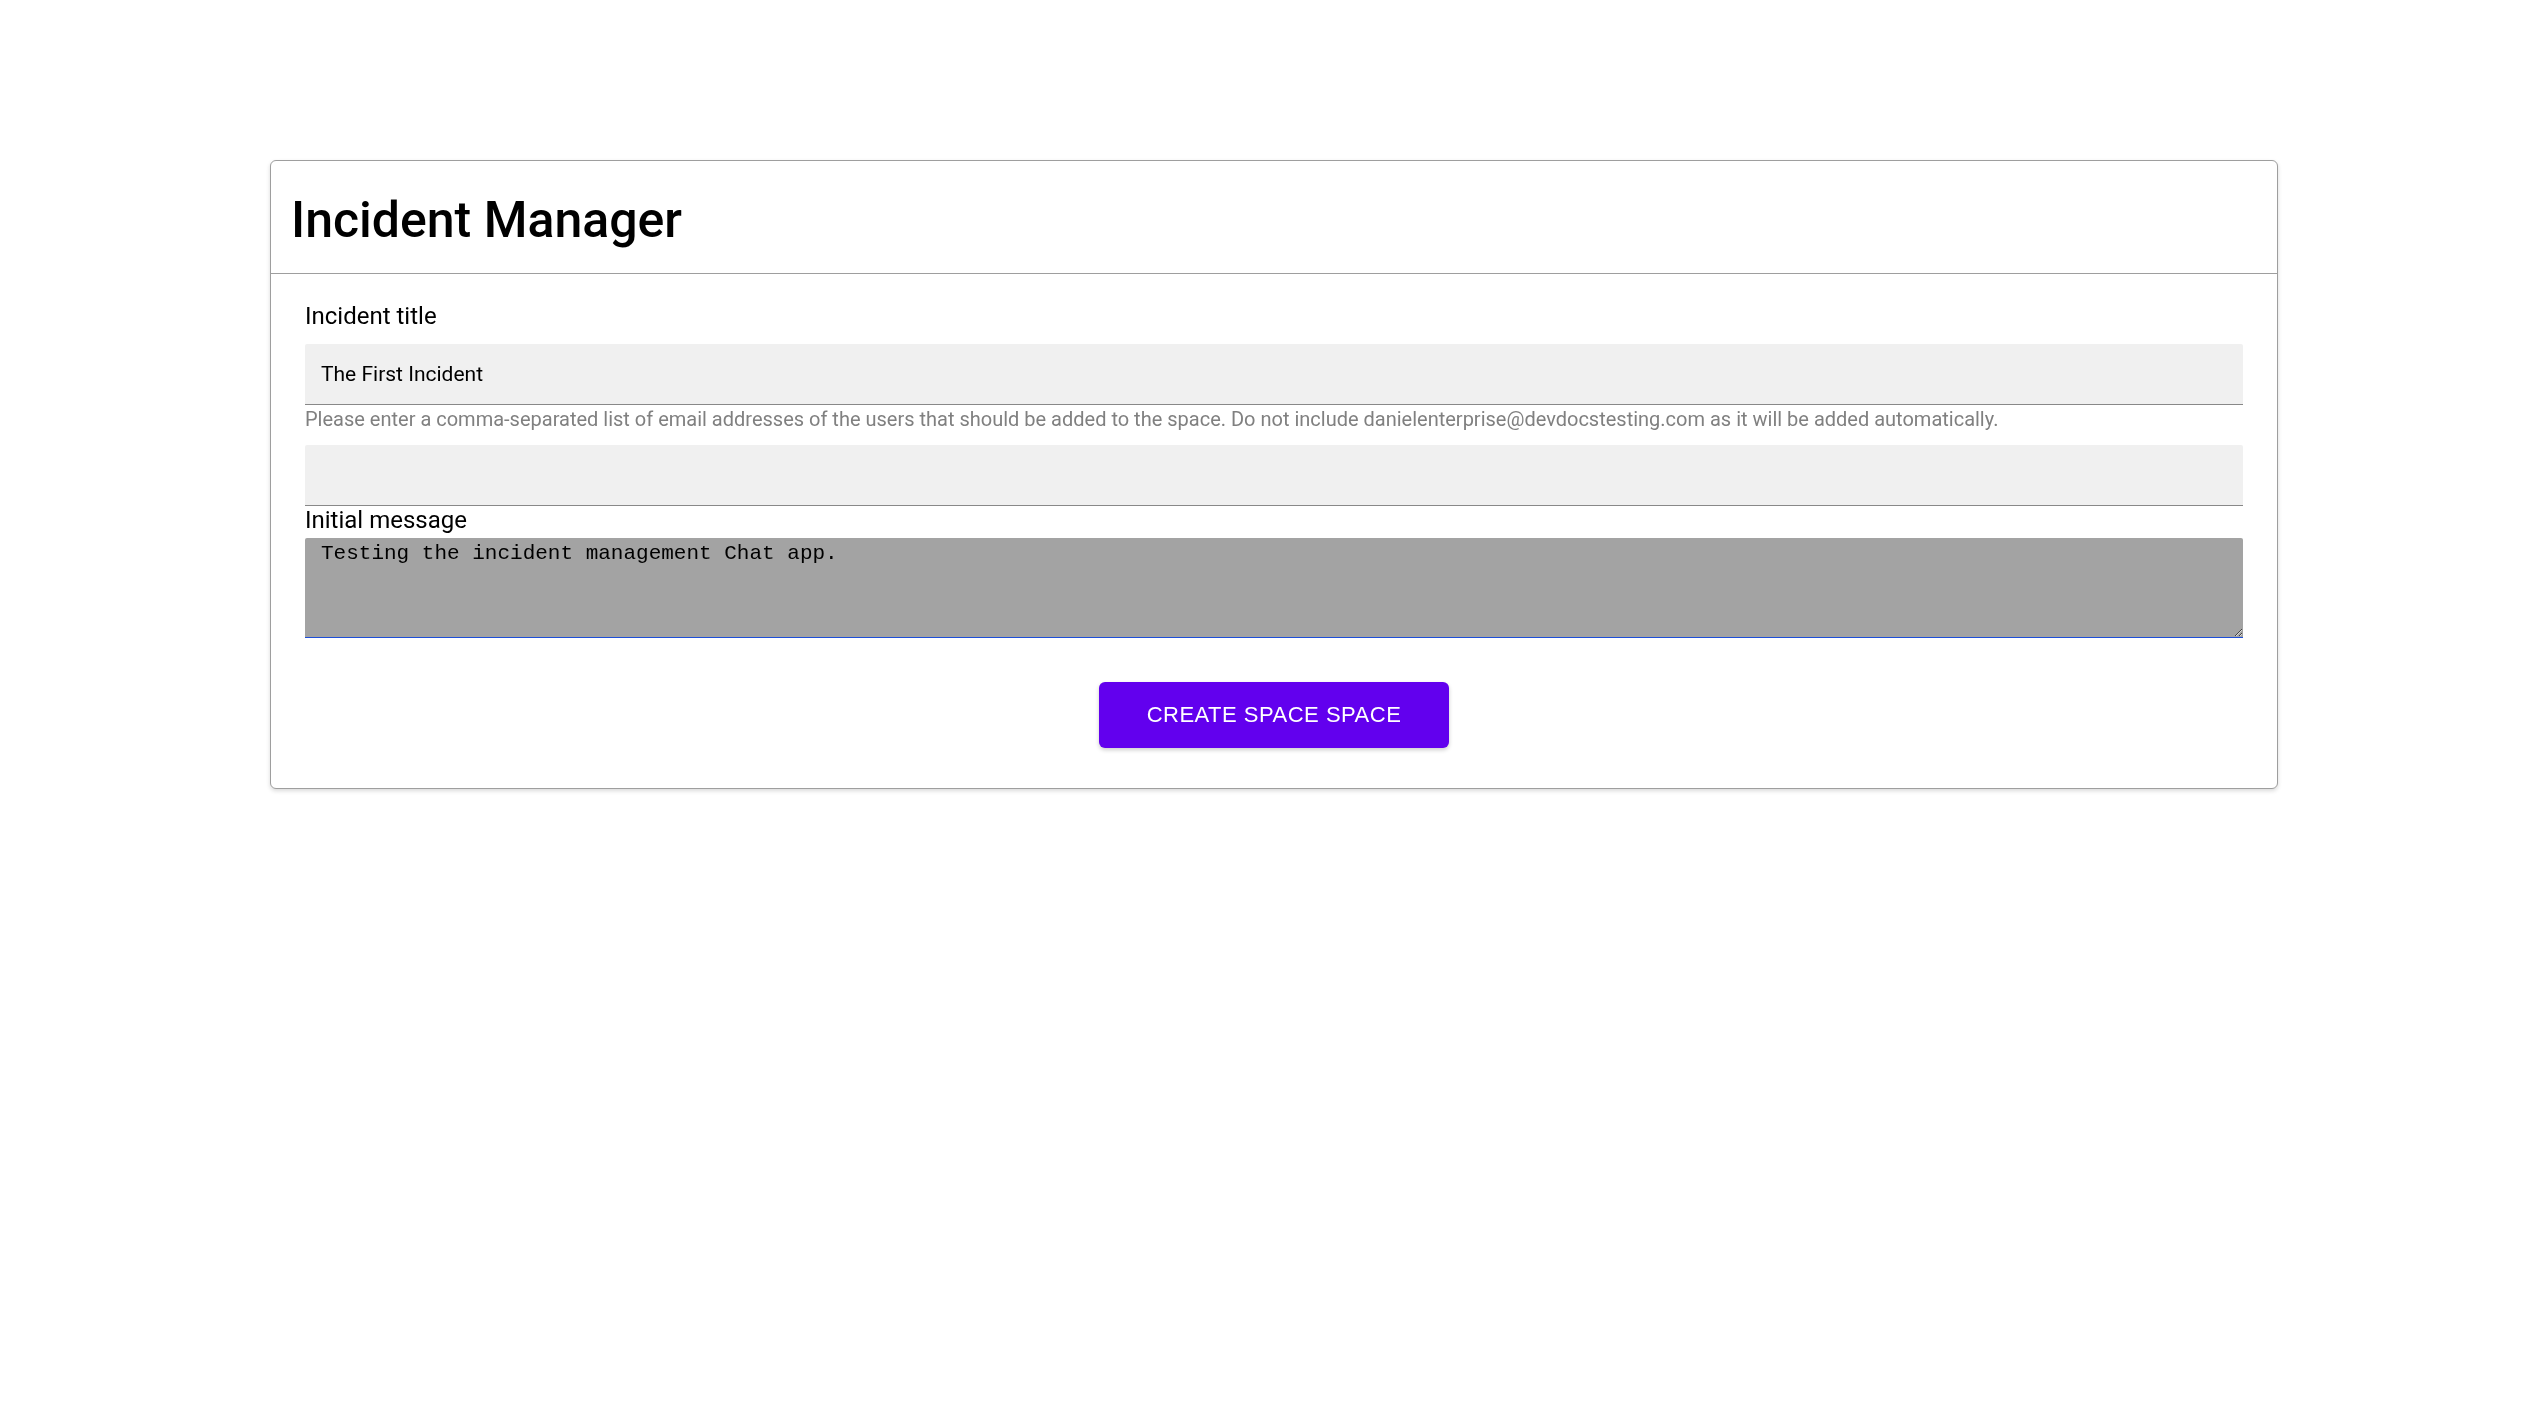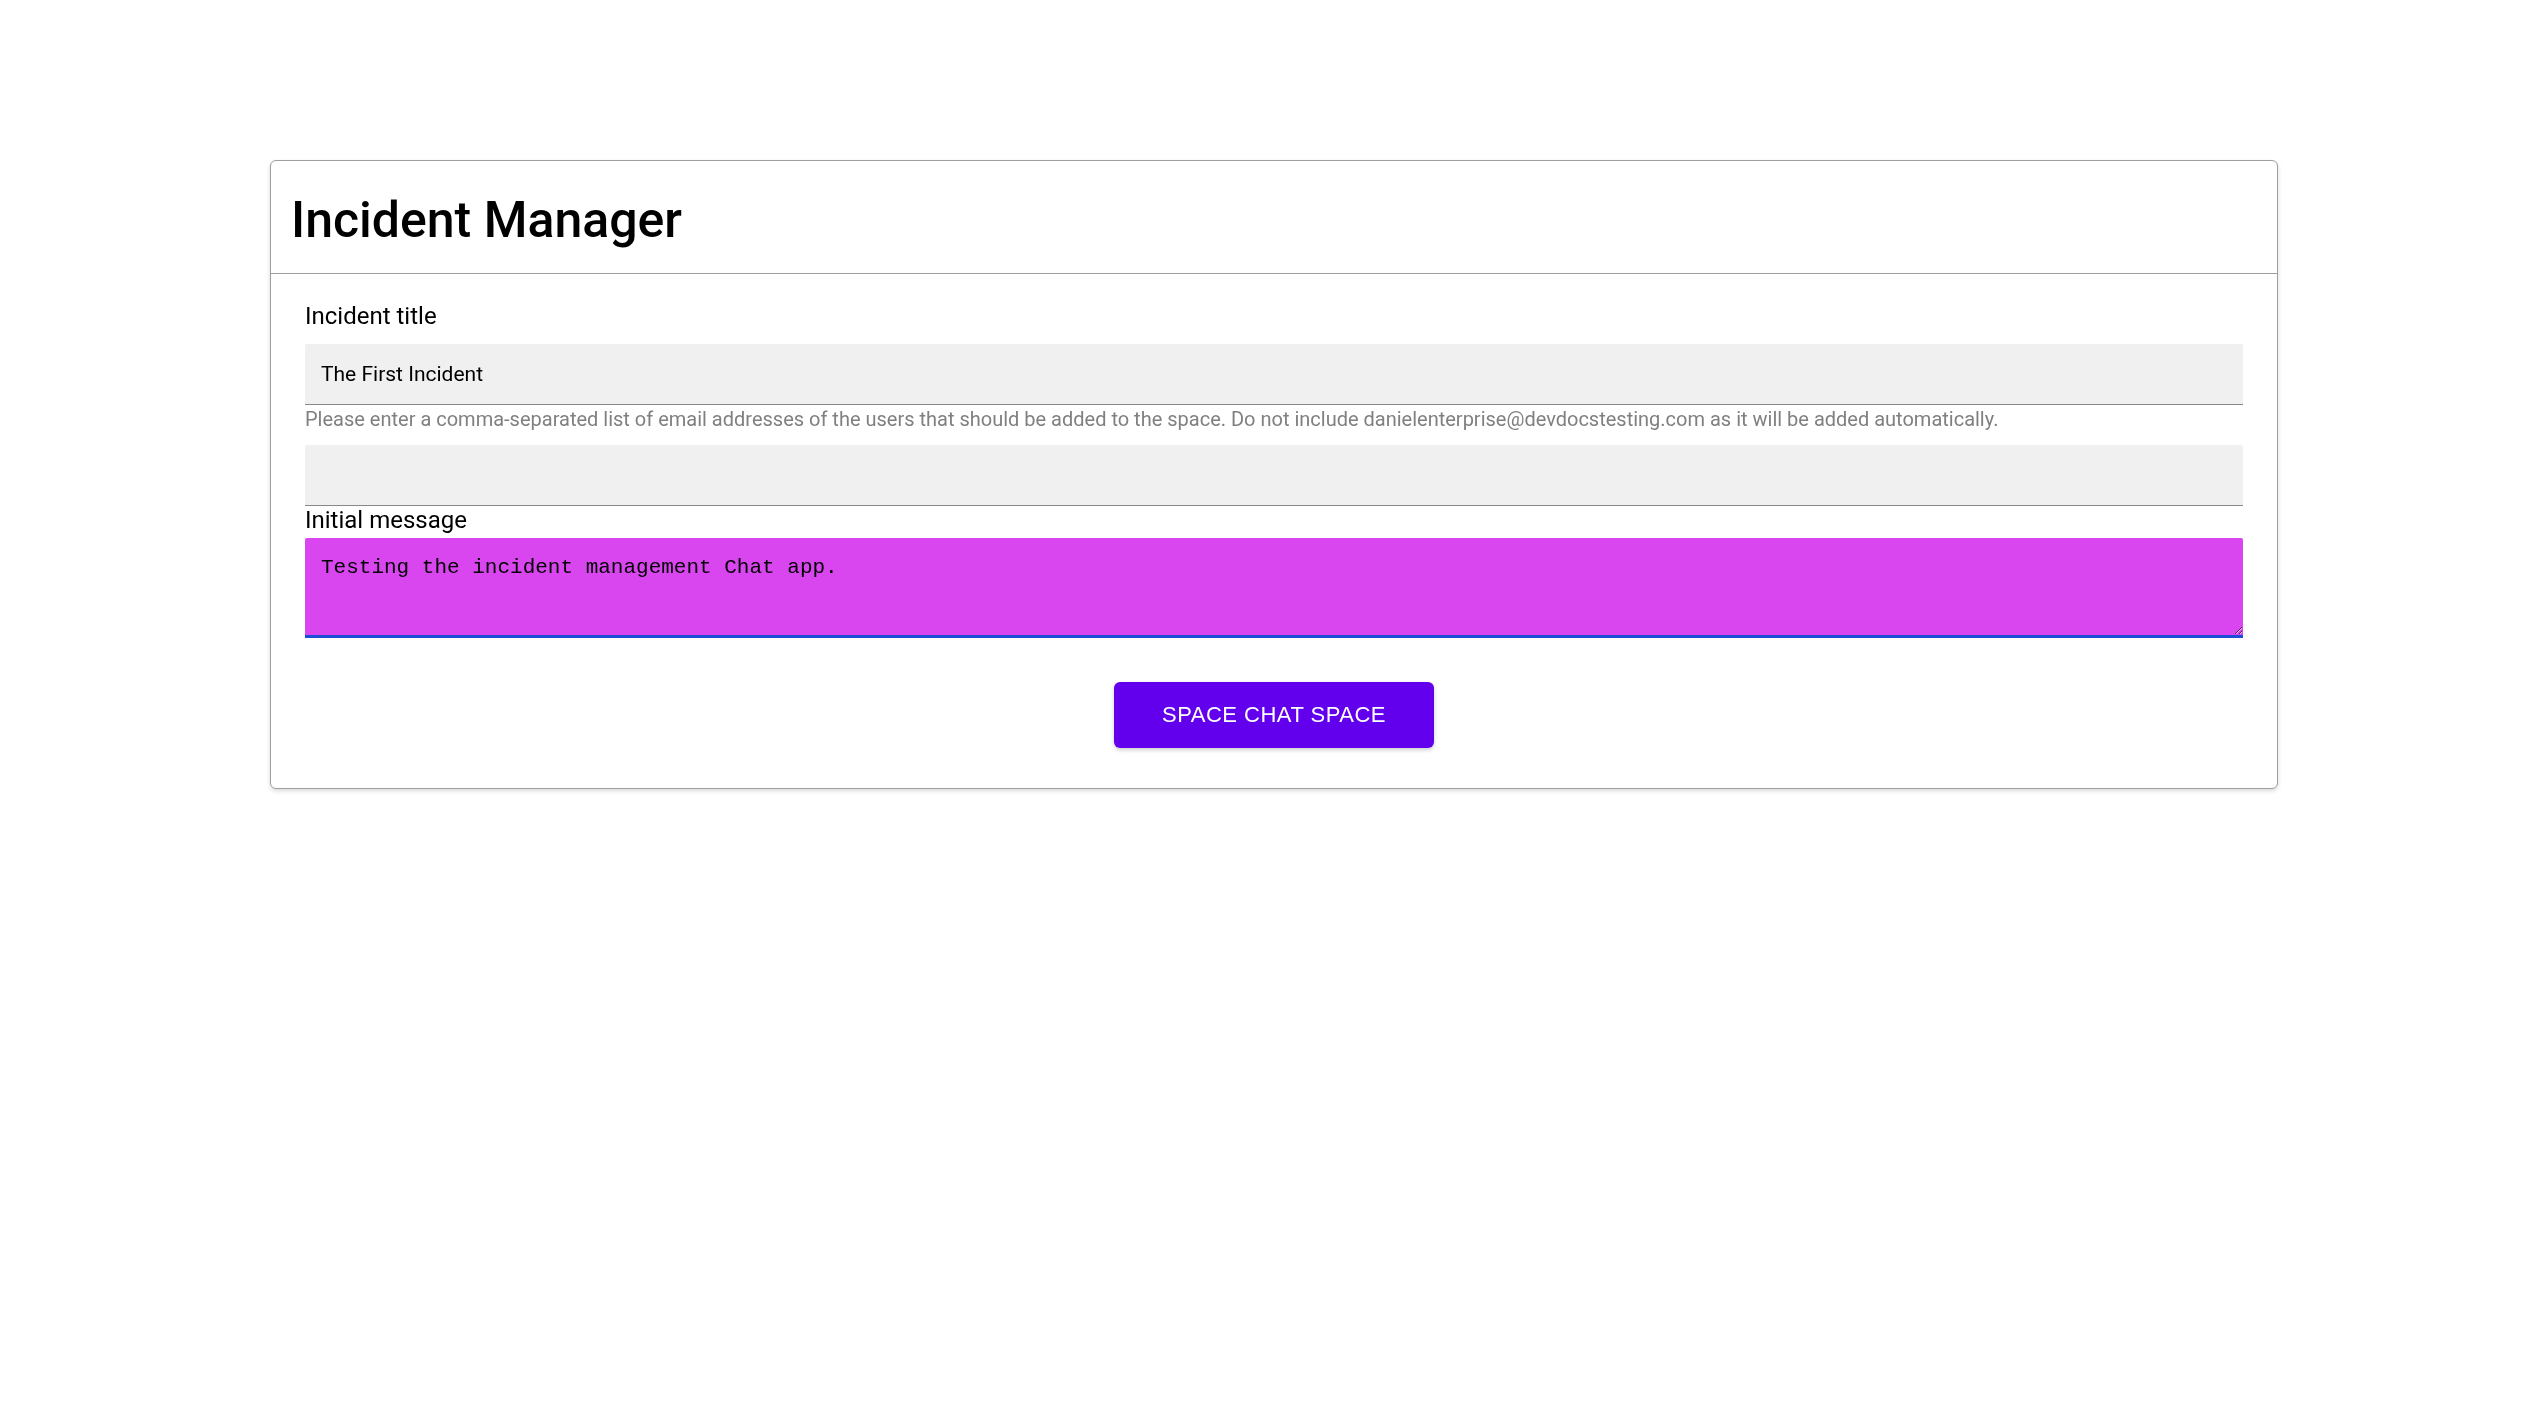--- a/index.html
+++ b/index.html
@@ -55,24 +55,24 @@
       border-bottom: 1px solid #888888;
       padding: 18px 16px;
       font-size: 21px;
       font-family: inherit;
       color: #000000;
       outline: none;
       border-radius: 2px 2px 0 0;
     }
     .textarea-input {
       width: 100%;
-      background: #d946ef;
+      background: #a3a3a3;
       border: none;
-      border-bottom: 3px solid #1d4ed8;
-      padding: 18px 16px;
+      border-bottom: 1px solid #1d4ed8;
+      padding: 4px 16px;
       font-size: 21px;
       font-family: "Courier New", monospace;
       color: #000000;
       outline: none;
       resize: vertical;
       min-height: 100px;
       border-radius: 2px 2px 0 0;
     }
     .button-row {
       text-align: center;
@@ -113,17 +113,17 @@
       <div class="field-helper">Please enter a comma-separated list of email addresses of the users that should be added to the space. Do not include danielenterprise@devdocstesting.com as it will be added automatically.</div>
       <input type="text" class="text-input" style="">
     </div>
 
     <div class="field-group">
       <label class="field-label">Initial message</label>
       <textarea class="textarea-input" style="">Testing the incident management Chat app.</textarea>
     </div>
 
     <div class="button-row">
-      <button class="primary-button">SPACE CHAT SPACE</button>
+      <button class="primary-button">CREATE SPACE SPACE</button>
     </div>
 
   </div>
 </div>
 
 </body></html>

